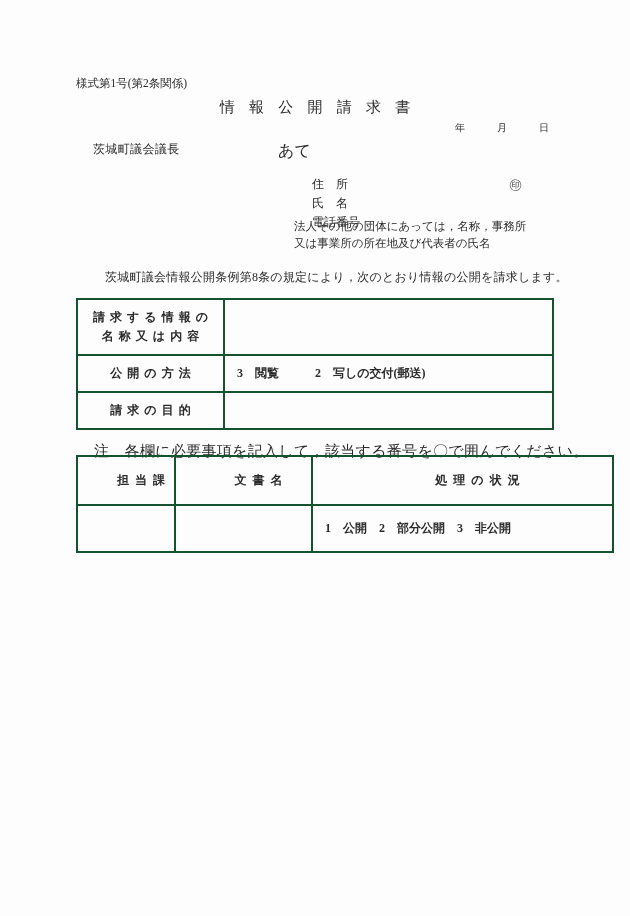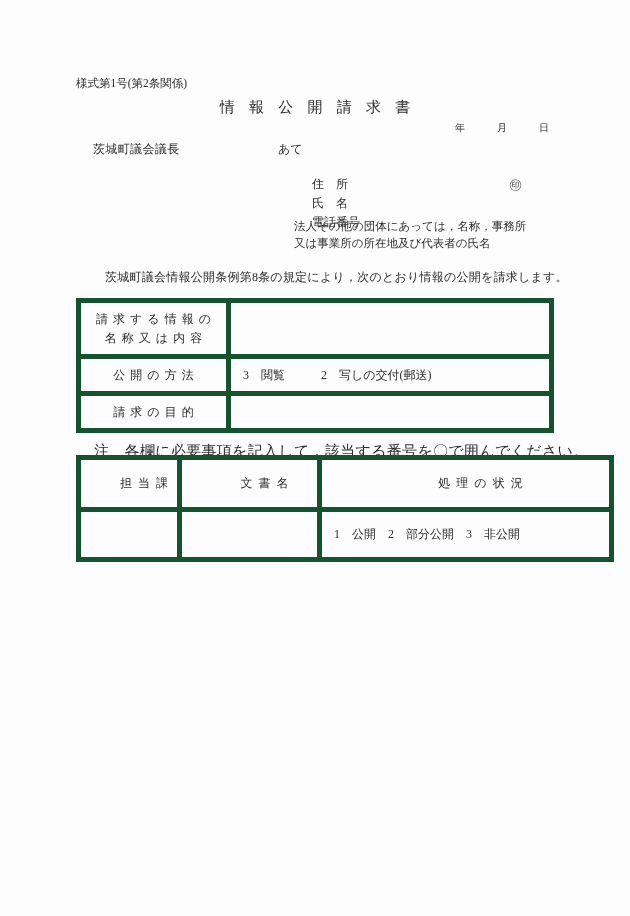--- a/index.html
+++ b/index.html
@@ -54,21 +54,21 @@
   }
   .addressee {
     left: 93px;
     top: 143px;
     font-size: 12px;
     letter-spacing: 0.03em;
   }
   .addressee-suffix {
     left: 278px;
     top: 143px;
-    font-size: 12px;
+    font-size: 16px;
     text-align: right;
   }
 
   .applicant-block {
     position: absolute;
     left: 294px;
     top: 161px;
     font-size: 12px;
   }
   .applicant-row {
@@ -100,23 +100,23 @@
   }
 
   
   .tbl {
     position: absolute;
     border-collapse: collapse;
     table-layout: fixed;
     font-size: 12px;
   }
   .tbl td, .tbl th {
-    border: 5px solid #14532d;
+    border: 2px solid #14532d;
     padding: 0;
-    font-weight: normal;
+    font-weight: bold;
     vertical-align: middle;
   }
 
   #table-request {
     left: 76px;
     top: 298px;
     width: 478px;
   }
   #table-request .lbl {
     width: 129px;

